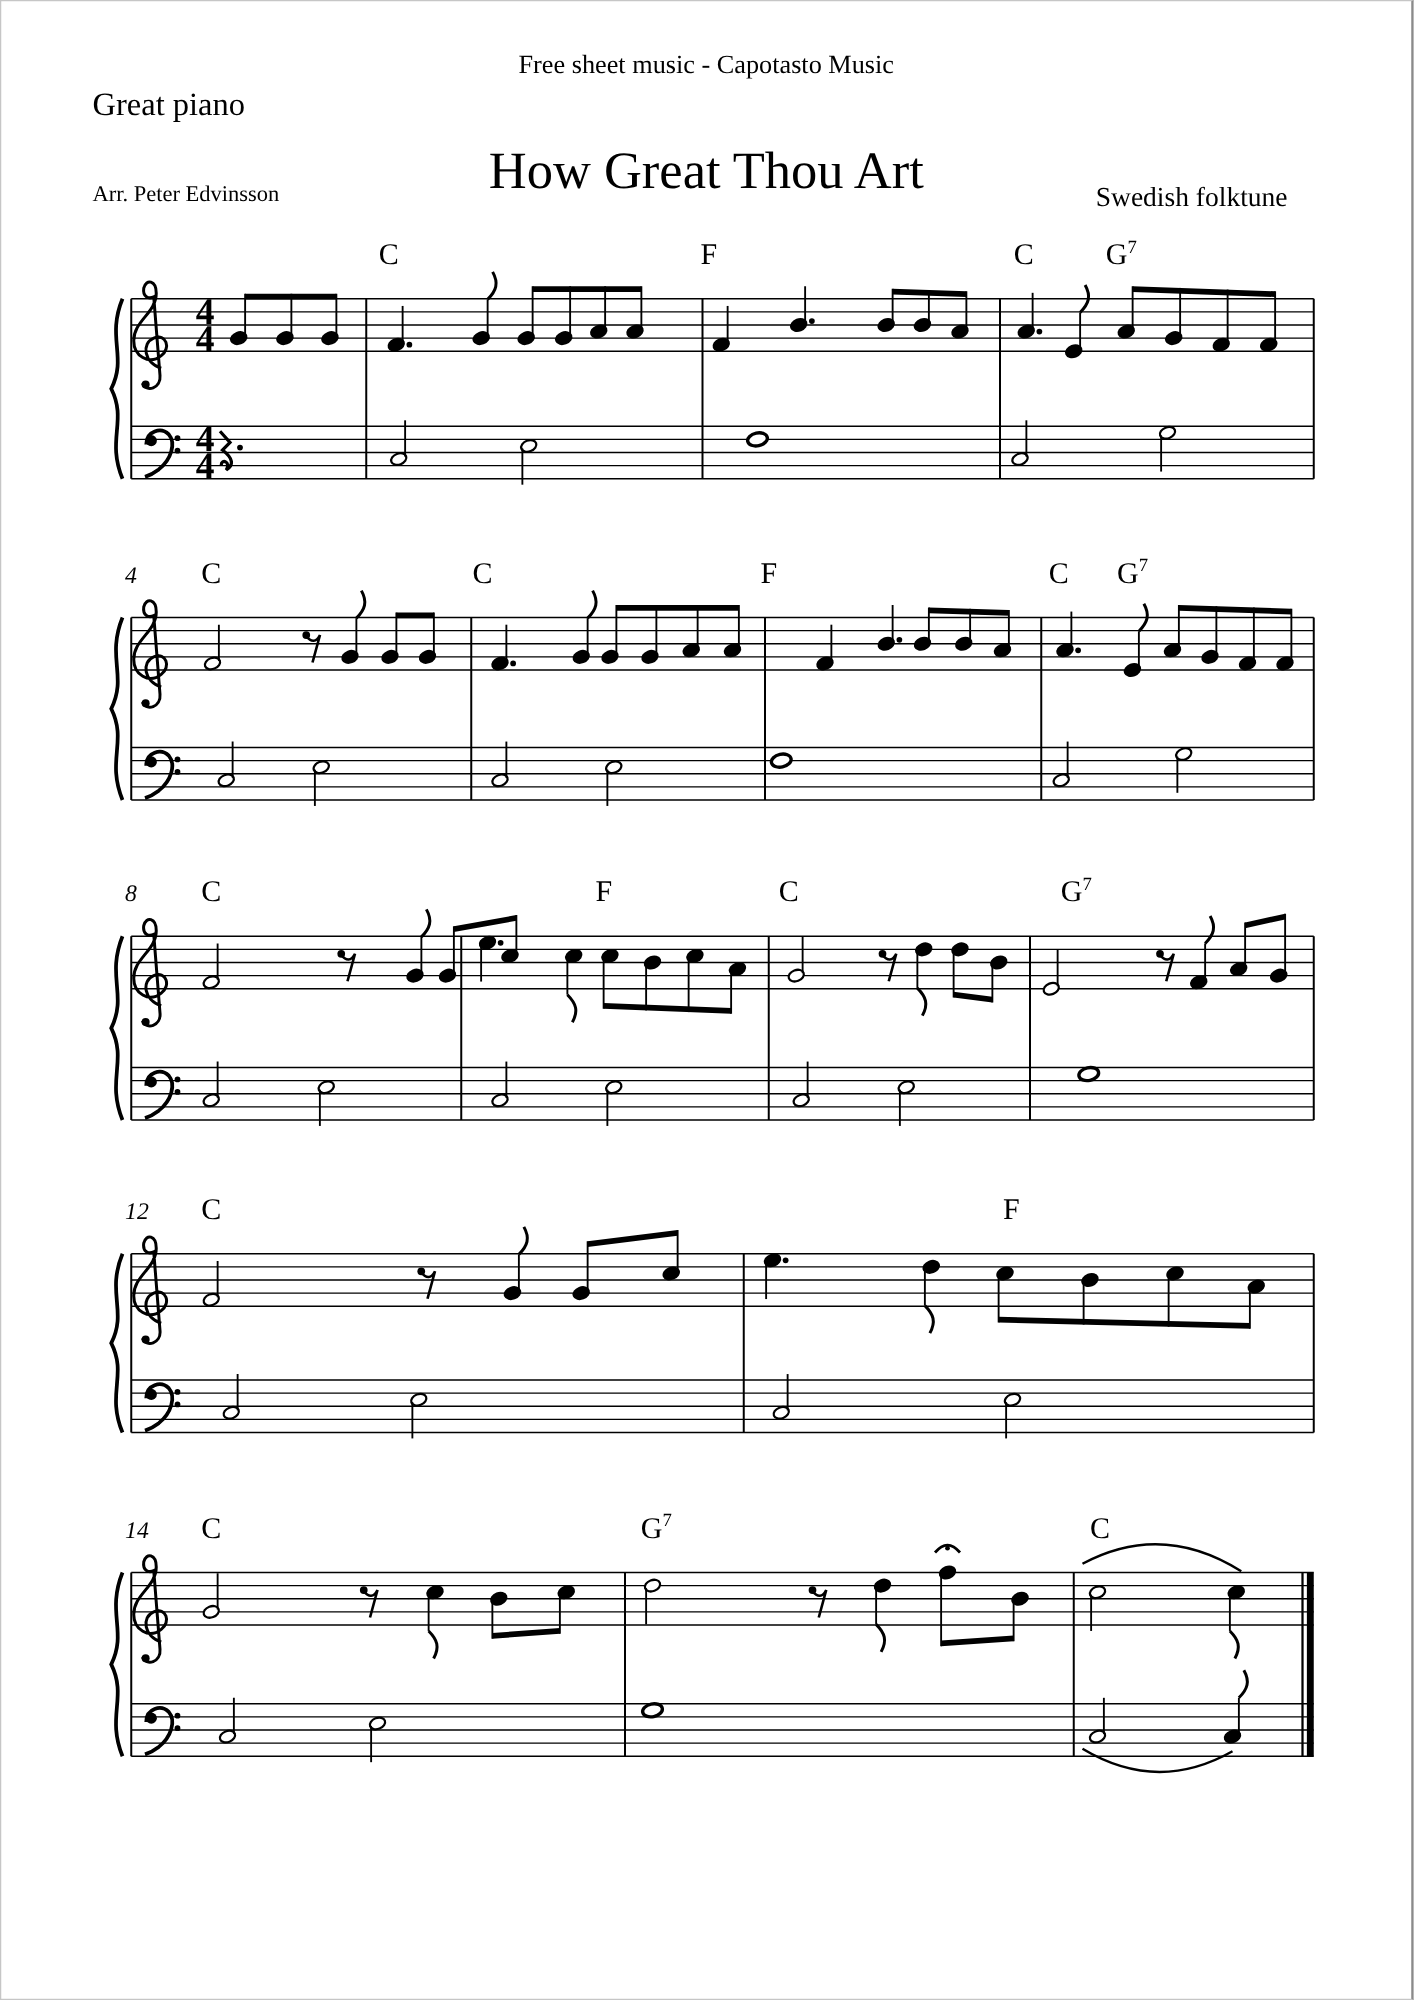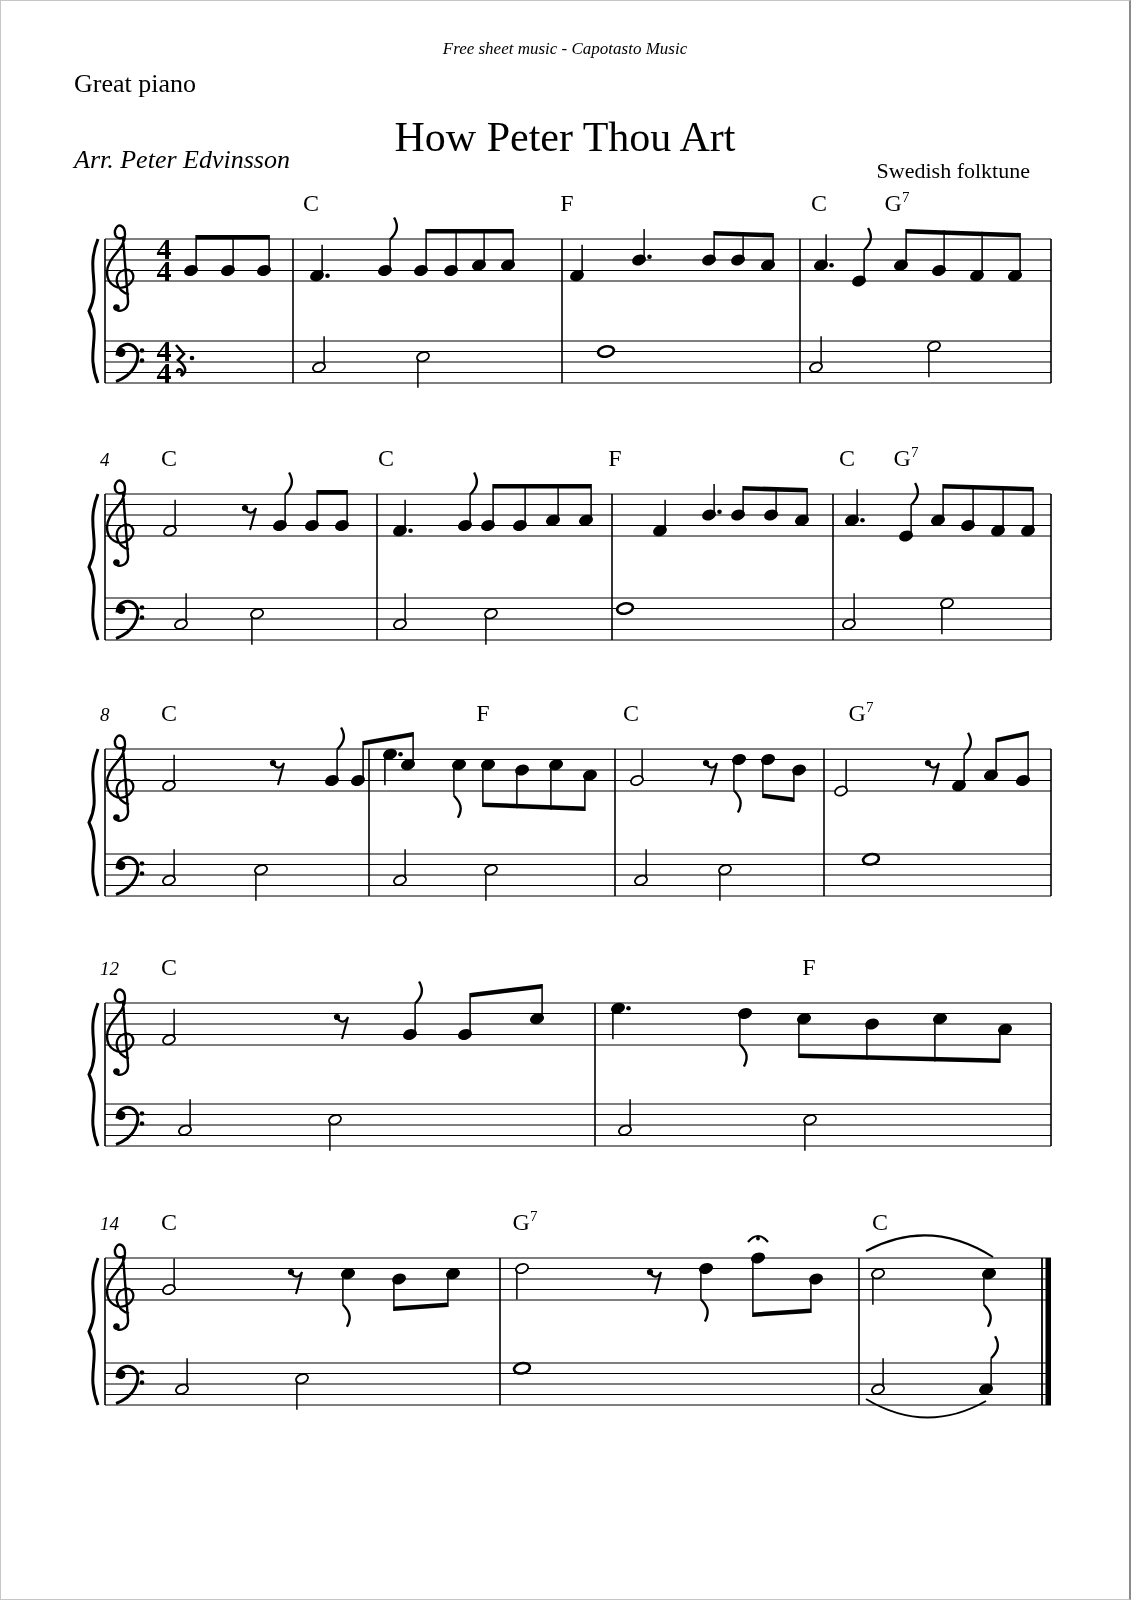--- a/index.html
+++ b/index.html
@@ -3,35 +3,35 @@
 <meta charset="utf-8">
 <style>
   html,body{margin:0;padding:0;background:#e8e8e8;}
   .page{
     position:relative;width:1131px;height:1600px;margin:0 auto;background:#ffffff;
     font-family:"Liberation Serif", serif;color:#000;
     border:1px solid #c6c6c6;border-right:2px solid #8a8a8a;box-sizing:border-box;
     overflow:hidden;
   }
   .txt{position:absolute;white-space:nowrap;color:#000;}
-  .header-note{top:38px;left:0;width:100%;text-align:center;font-size:17px;font-style:italic;}
+  .header-note{top:38px;left:0;width:100%;text-align:center;font-size:21px;}
   .difficulty{top:68px;left:73px;font-size:26px;}
   .title{top:112px;left:0;width:100%;text-align:center;font-size:42px;}
-  .arranger{top:144px;left:73px;font-size:26px;font-style:italic;}
-  .origin{top:157px;right:99px;font-size:22px;}
+  .arranger{top:144px;left:73px;font-size:18px;}
+  .origin{top:144px;right:99px;font-size:22px;}
   .footer{position:absolute;top:1442px;left:0;width:100%;text-align:center;font-size:22px;line-height:31px;color:#000;}
   #score{position:absolute;left:0;top:0;}
 </style>
 </head>
 <body>
 
 <div class="page">
   <div class="txt header-note">Free sheet music - Capotasto Music</div>
   <div class="txt difficulty">Great piano</div>
-  <div class="txt title">How Peter Thou Art</div>
+  <div class="txt title">How Great Thou Art</div>
   <div class="txt arranger">Arr. Peter Edvinsson</div>
   <div class="txt origin">Swedish folktune</div>
 
   <svg id="score" width="1131" height="1600" viewBox="0 0 1131 1600">
       <g>
         <path d="M97,238 C 84,269.68 101,284.08 88,310 C 101,335.92 84,350.32 97,382" stroke="#000000" stroke-width="3" fill="none"></path>
         <line x1="104" y1="238" x2="1050" y2="238" stroke="#000000" stroke-width="1.1"></line>
         <line x1="104" y1="248.5" x2="1050" y2="248.5" stroke="#000000" stroke-width="1.1"></line>
         <line x1="104" y1="259" x2="1050" y2="259" stroke="#000000" stroke-width="1.1"></line>
         <line x1="104" y1="269.5" x2="1050" y2="269.5" stroke="#000000" stroke-width="1.1"></line>

